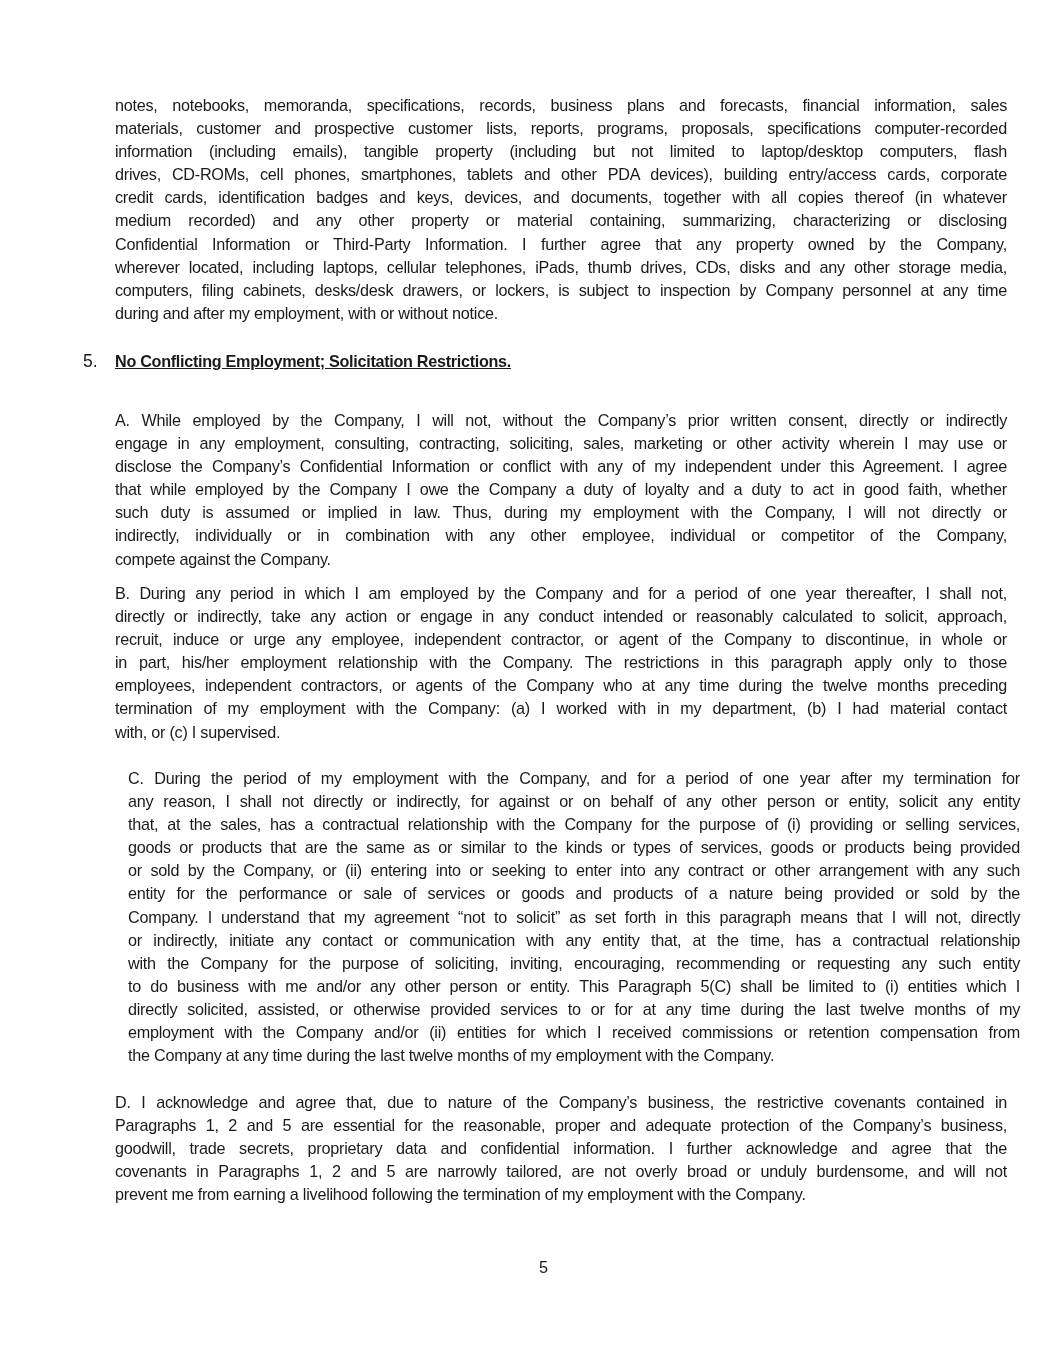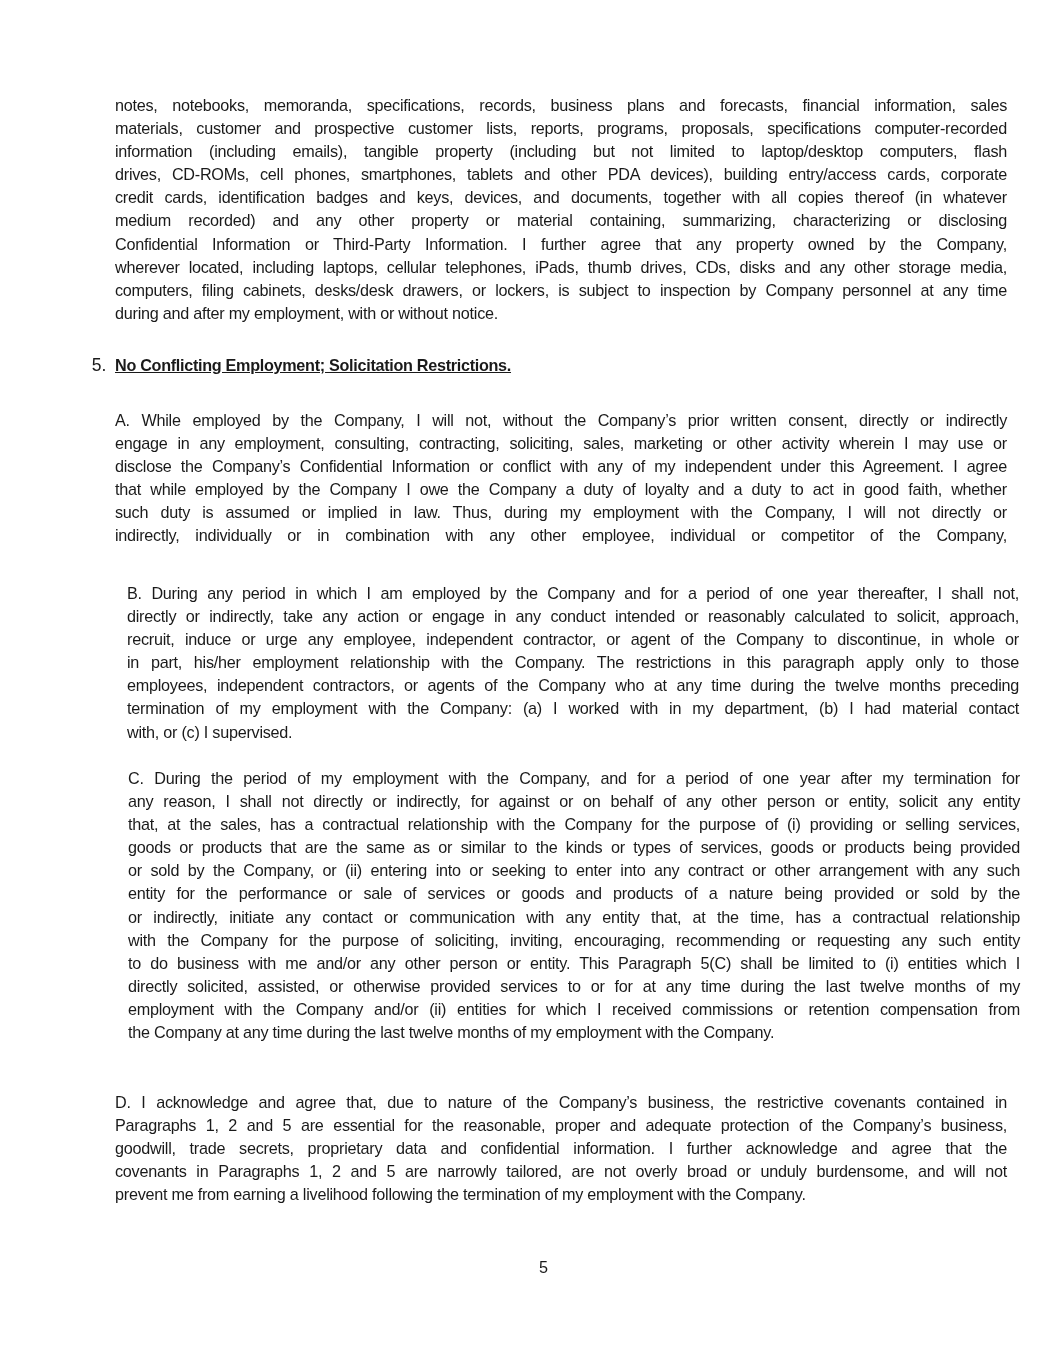--- a/index.html
+++ b/index.html
@@ -37,32 +37,31 @@
       white-space: nowrap;
       text-align: justify;
       text-align-last: justify;
       letter-spacing: -0.25px;
     }
     .line.last {
       text-align-last: left;
     }
     #intro { top: 94px; }
     #para-a { top: 397px; margin-top: 12px; }
-    #para-b { top: 582px; margin-left: 12px; }
+    #para-b { top: 582px; }
     #para-c { top: 767px; margin-left: 13px; }
     #para-d { top: 1091px; }
 
     .heading {
       position: absolute;
       top: 350px;
       left: 67px;
       font-size: 16.2px;
-      line-height: 31px;
+      line-height: 23px;
       white-space: nowrap;
-      text-align: center;
     }
     .heading .num {
       display: inline-block;
       width: 32px;
       font-size: 17.5px;
     }
     .heading .title {
       font-weight: bold;
       text-decoration: underline;
       letter-spacing: -0.3px;
@@ -99,39 +98,41 @@
     <span class="num">5.</span><span class="title">No Conflicting Employment; Solicitation Restrictions.</span>
   </div>
 
   <div class="block" id="para-a">
     <span class="line">A.  While employed by the Company, I will not, without the Company’s prior written consent, directly or indirectly</span>
     <span class="line">engage in any employment, consulting, contracting, soliciting, sales, marketing or other activity wherein I may use or</span>
     <span class="line">disclose the Company’s Confidential Information  or conflict with any of my independent under this Agreement. I agree</span>
     <span class="line">that while employed by the Company I owe the Company a duty of loyalty and a duty to act in good faith, whether</span>
     <span class="line">such duty is assumed or implied in law. Thus, during my employment with the Company, I will not directly or</span>
     <span class="line">indirectly, individually or in combination with any other employee, individual or competitor of the Company,</span>
+    <span class="line last">compete against the Company.</span>
   </div>
 
   <div class="block" id="para-b">
     <span class="line">B.  During any period in which I am employed by the Company and for a period of one year thereafter, I shall not,</span>
     <span class="line">directly or indirectly, take any action or engage in any conduct intended or reasonably calculated to solicit, approach,</span>
     <span class="line">recruit, induce or urge any employee, independent contractor, or agent of the Company to discontinue, in whole or</span>
     <span class="line">in part, his/her employment relationship with the Company. The restrictions in this paragraph apply only to those</span>
     <span class="line">employees, independent contractors, or agents of the Company who at any time during the twelve months preceding</span>
     <span class="line">termination of my employment with the Company: (a) I worked with in my department, (b) I had material contact</span>
     <span class="line last">with, or (c) I supervised.</span>
   </div>
 
   <div class="block" id="para-c">
     <span class="line">C.  During the period of my employment with the Company, and for a period of one year after my termination for</span>
     <span class="line">any reason, I shall not directly or indirectly, for against or on behalf of any other person or entity, solicit any entity</span>
     <span class="line">that, at the sales, has a contractual relationship with the Company for the purpose of (i) providing or selling services,</span>
     <span class="line">goods or products that are the same as or similar to the kinds or types of services, goods or products being provided</span>
     <span class="line">or sold by the Company, or (ii) entering into or seeking to enter into any contract or other arrangement with any such</span>
     <span class="line">entity for the performance or sale of services or goods and products of a nature being provided or sold by the</span>
+    <span class="line">Company.  I understand that my agreement “not to solicit” as set forth in this paragraph means that I will not, directly</span>
     <span class="line">or indirectly, initiate any contact or communication with any entity that, at the time, has a contractual relationship</span>
     <span class="line">with the Company for the purpose of soliciting, inviting, encouraging, recommending or requesting any such entity</span>
     <span class="line">to do business with me and/or any other person or entity.  This Paragraph 5(C) shall be limited to (i) entities which I</span>
     <span class="line">directly solicited, assisted, or otherwise provided services to or for at any time during the last twelve months of my</span>
     <span class="line">employment with the Company and/or (ii) entities for which I received commissions or retention compensation from</span>
     <span class="line last">the Company at any time during the last twelve months of my employment with the Company.</span>
   </div>
 
   <div class="block" id="para-d">
     <span class="line">D.  I acknowledge and agree that, due to nature of the Company’s business, the restrictive covenants contained in</span>

